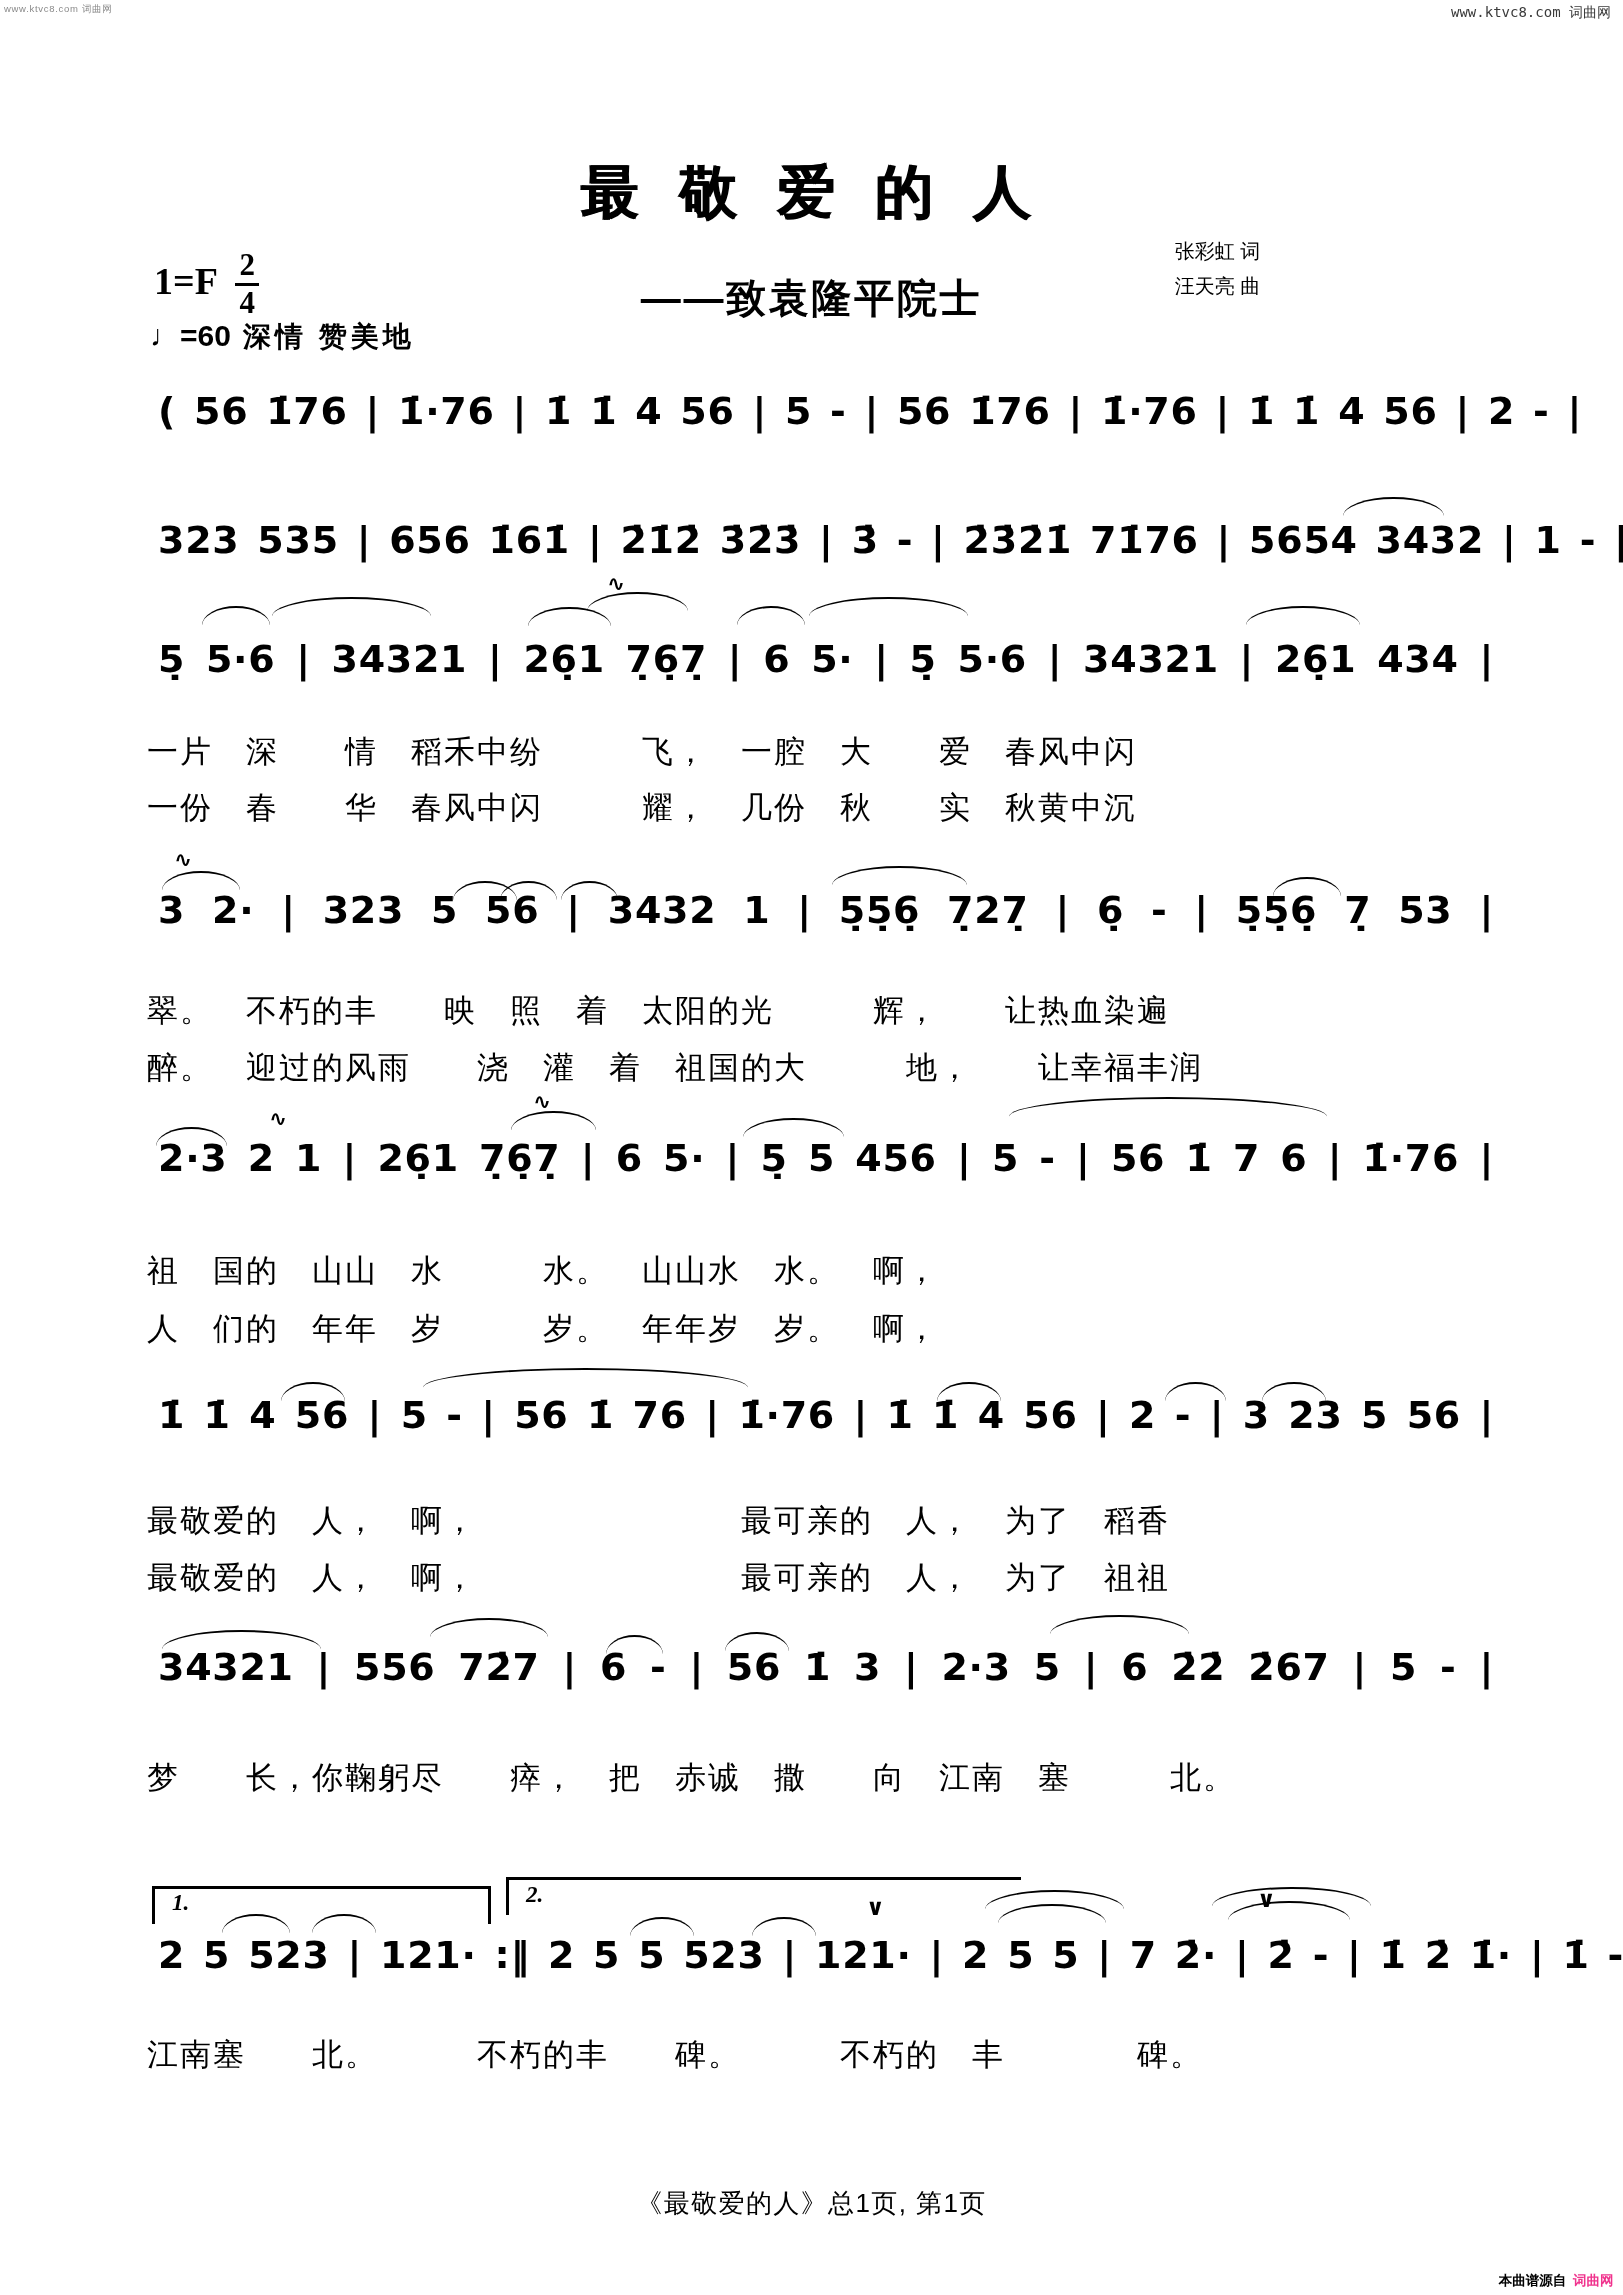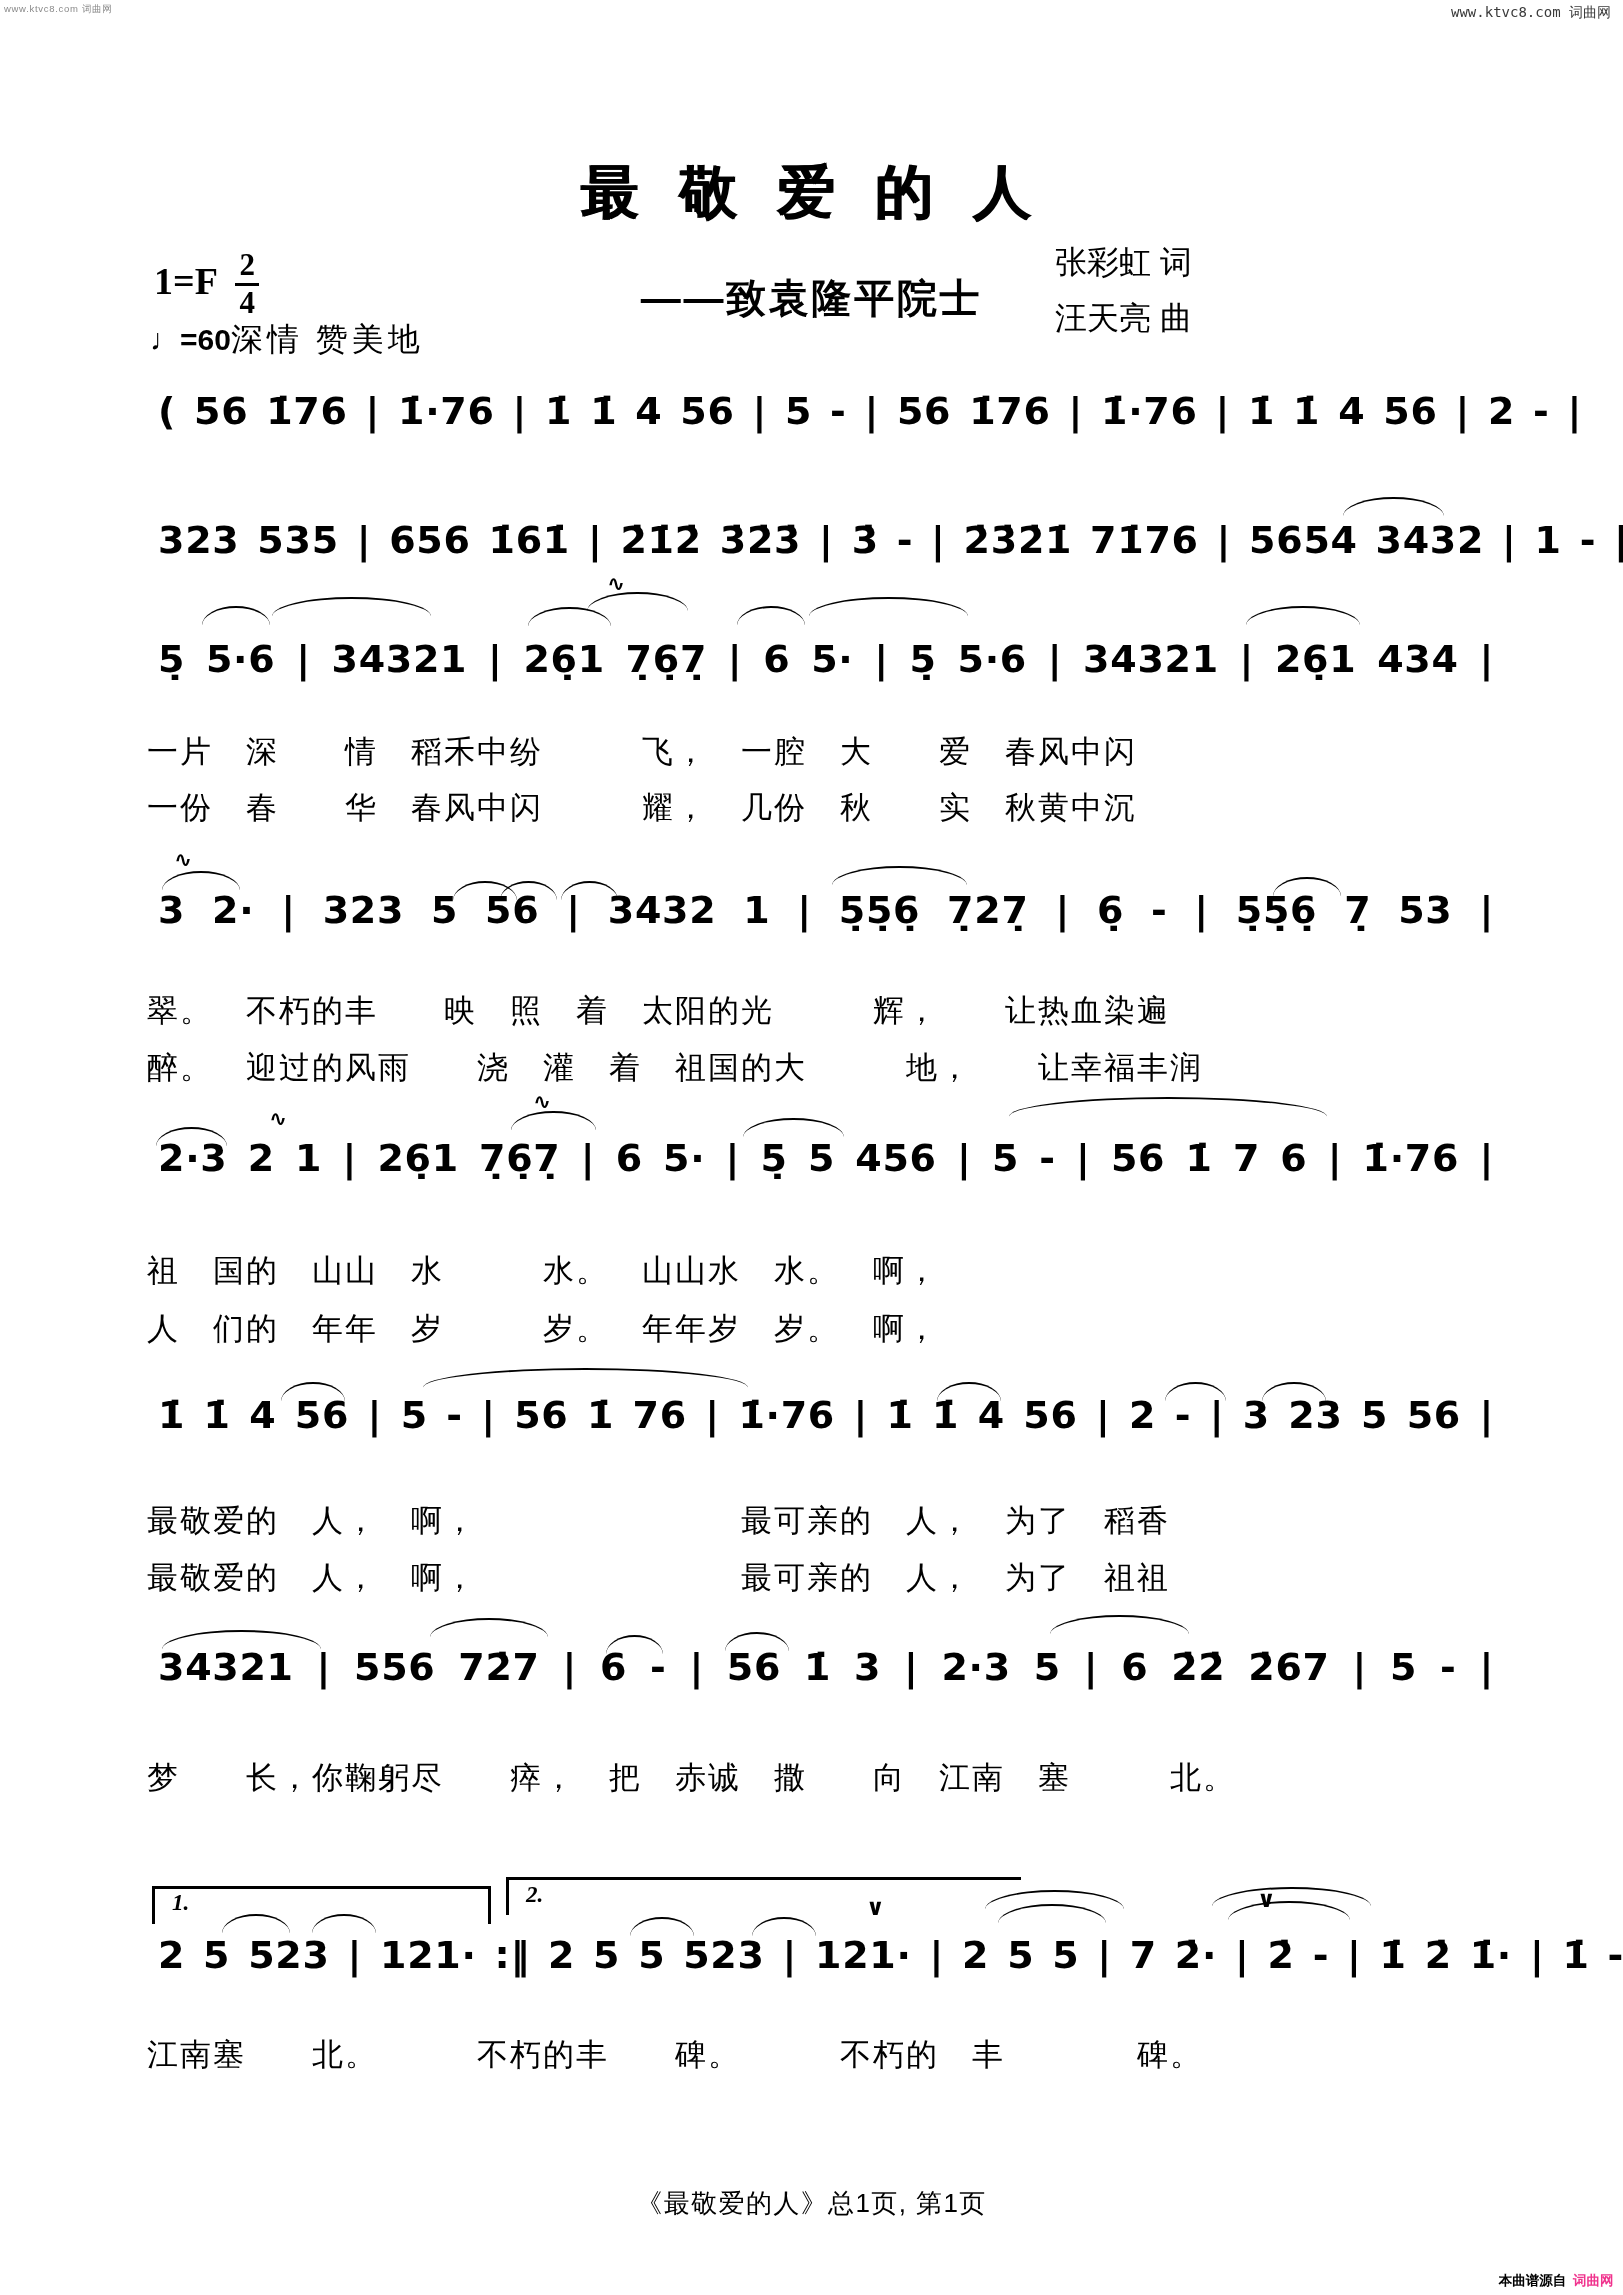--- a/index.html
+++ b/index.html
@@ -3,27 +3,27 @@
 <meta charset="utf-8">
 <style>
   html,body{margin:0;padding:0;background:#e8e8e8;}
   .page{position:relative;width:1623px;height:2295px;background:#ffffff;
         font-family:"Liberation Sans",sans-serif;color:#000;overflow:hidden;}
   .wm-tl{position:absolute;left:4px;top:2.7px;font-size:9.5px;color:#8a8a8a;letter-spacing:0.7px;}
   .wm-tr{position:absolute;right:12px;top:4px;font-size:14px;color:#3a3a3a;font-family:"DejaVu Sans Mono",monospace;}
   .title{position:absolute;left:0;right:0;top:154px;text-align:center;font-size:58px;font-weight:900;
          letter-spacing:12px;text-shadow:1.4px 0 0 #000;}
   .subtitle{position:absolute;left:0;right:0;top:271px;text-align:center;font-size:40px;font-weight:700;letter-spacing:2.7px;}
-  .credits{position:absolute;left:1055px;top:234px;width:325px;text-align:left;font-size:32px;line-height:1.75;font-weight:400;}
+  .credits{position:absolute;left:1055px;top:234px;width:325px;text-align:center;font-size:20px;line-height:1.75;font-weight:400;}
   .keyrow{position:absolute;left:154px;top:249px;font-family:"Liberation Serif",serif;font-weight:bold;font-size:38px;}
   .frac{display:inline-block;vertical-align:-19px;margin-left:17.6px;text-align:center;font-size:31px;line-height:1.05;}
   .frac .num{display:block;border-bottom:3.4px solid #000;padding:0 4px 1.4px 4px;}
   .frac .den{display:block;padding-top:1.4px;}
   .temporow{position:absolute;left:150px;top:318px;font-size:30px;font-weight:bold;}
-  .temporow .cjk{font-weight:400;font-size:32px;margin-left:0;letter-spacing:4px;}
+  .temporow .cjk{font-weight:700;font-size:28px;margin-left:12px;letter-spacing:4px;}
   .notes-line{position:absolute;left:158px;width:1336px;font-family:"DejaVu Sans",sans-serif;
               font-weight:bold;font-size:38px;line-height:1.45;letter-spacing:0.7px;word-spacing:4px;
               text-align:justify;text-align-last:justify;white-space:nowrap;}
   .lyrics-line{position:absolute;left:147px;width:1420px;font-size:31px;font-weight:400;
                line-height:1.15;letter-spacing:2px;white-space:nowrap;}
   .slur{position:absolute;height:17.6px;border-top:2.7px solid #000;
         border-radius:50% 50% 0 0/100% 100% 0 0;}
   .volta{position:absolute;height:35px;border-top:3.4px solid #000;border-left:3.4px solid #000;}
   .volta.closed{border-right:3.4px solid #000;}
   .volta-label{position:absolute;font-style:italic;font-weight:bold;font-size:23px;font-family:"Liberation Serif",serif;}

